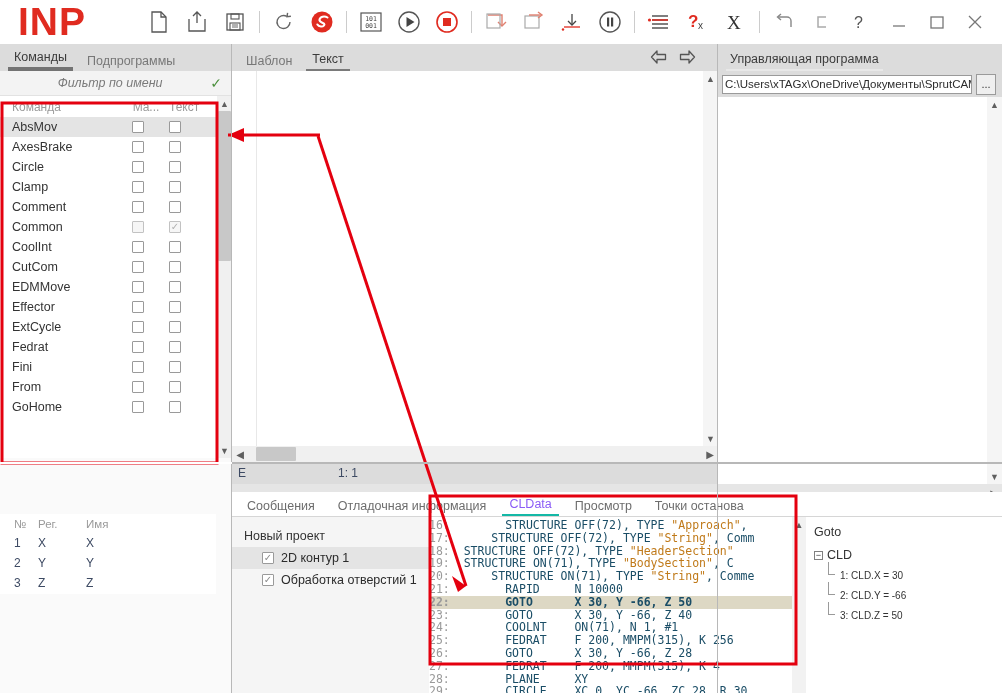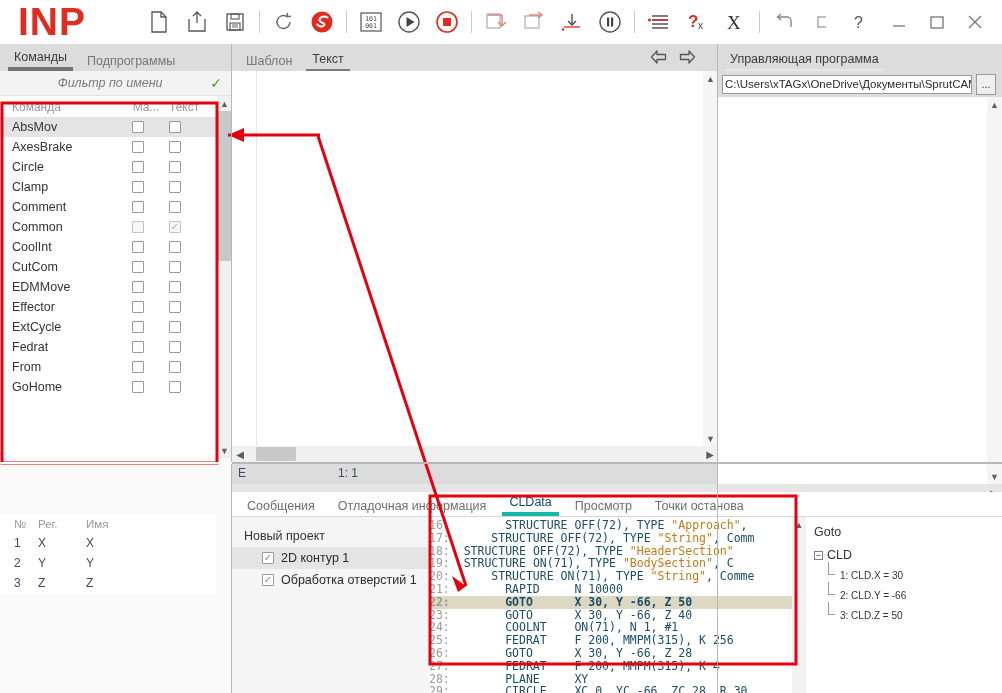--- a/index.html
+++ b/index.html
@@ -155,21 +155,21 @@
     display:flex;align-items:center;justify-content:flex-end;
   }
 
   
   .bottom{position:absolute;left:232px;top:464px;width:770px;height:229px;background:#ffffff;margin-top:28px;}
   .bt-tabs{
     height:25px;background:#ffffff;display:flex;align-items:flex-end;
     padding-left:8px;box-sizing:border-box;border-bottom:1px solid #d6d6d6;
   }
   .bt-tab{font-size:12.5px;color:#6d6d6d;padding:0 7px 3px 7px;margin-right:9px;cursor:default;}
-  .bt-tab.active{color:#0c4a6e;border-bottom:4px solid #14b8a6;text-align:center;}
+  .bt-tab.active{color:#8b5cf6;border-bottom:2px solid #14b8a6;text-align:center;}
 
   .bt-body{position:absolute;left:0;top:25px;width:770px;height:204px;display:flex;}
   .tree-pane{width:197px;background:#f5f5f5;padding-top:8px;box-sizing:border-box;}
   .tree-root{font-size:12.5px;color:#333;padding-left:12px;height:22px;display:flex;align-items:center;}
   .tree-item{
     height:22px;display:flex;align-items:center;padding-left:30px;
     font-size:12.5px;color:#2b2b2b;gap:7px;
   }
   .tree-item.sel{background:#e4e4e4;}
 
@@ -465,20 +465,29 @@
               <div class="c1">ExtCycle</div>
               <div class="c2">
                 <div class="cbx"></div>
               </div>
               <div class="c3">
                 <div class="cbx"></div>
               </div>
             </div>
             <div class="cmd-row">
               <div class="c1">Fedrat</div>
+              <div class="c2">
+                <div class="cbx"></div>
+              </div>
+              <div class="c3">
+                <div class="cbx"></div>
+              </div>
+            </div>
+            <div class="cmd-row">
+              <div class="c1">Fini</div>
               <div class="c2">
                 <div class="cbx"></div>
               </div>
               <div class="c3">
                 <div class="cbx"></div>
               </div>
             </div>
             <div class="cmd-row">
               <div class="c1">From</div>
               <div class="c2">

